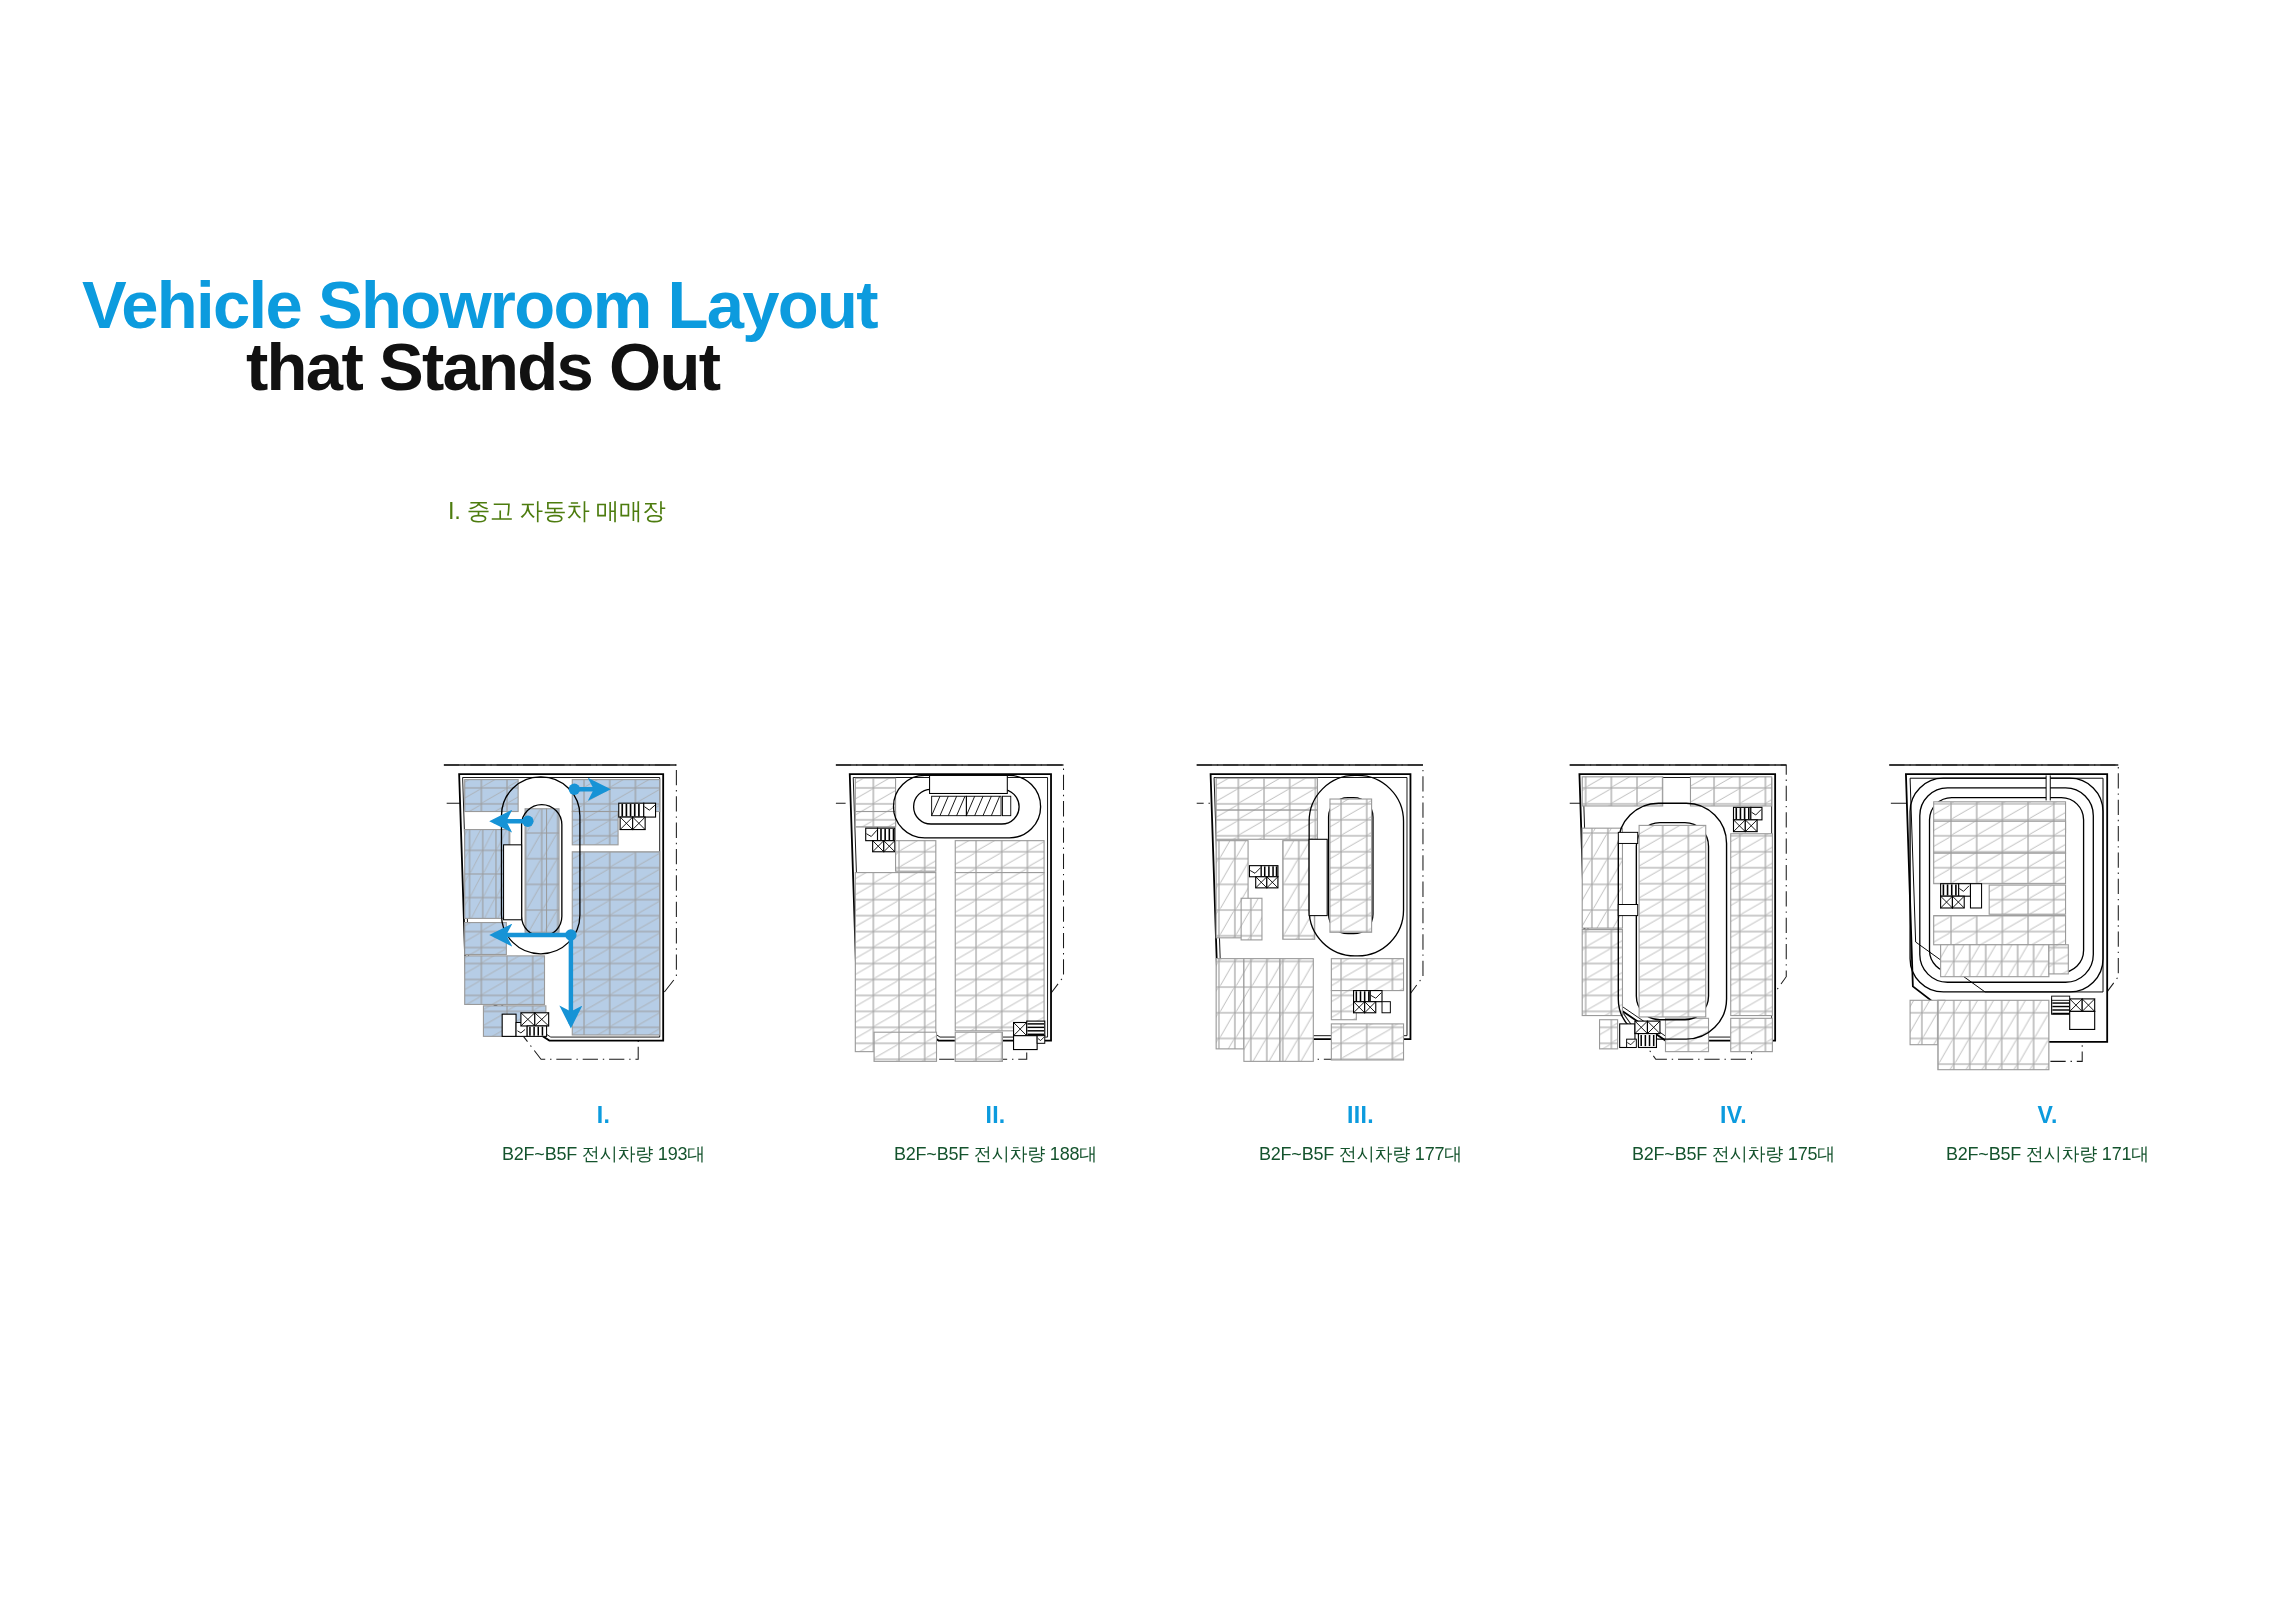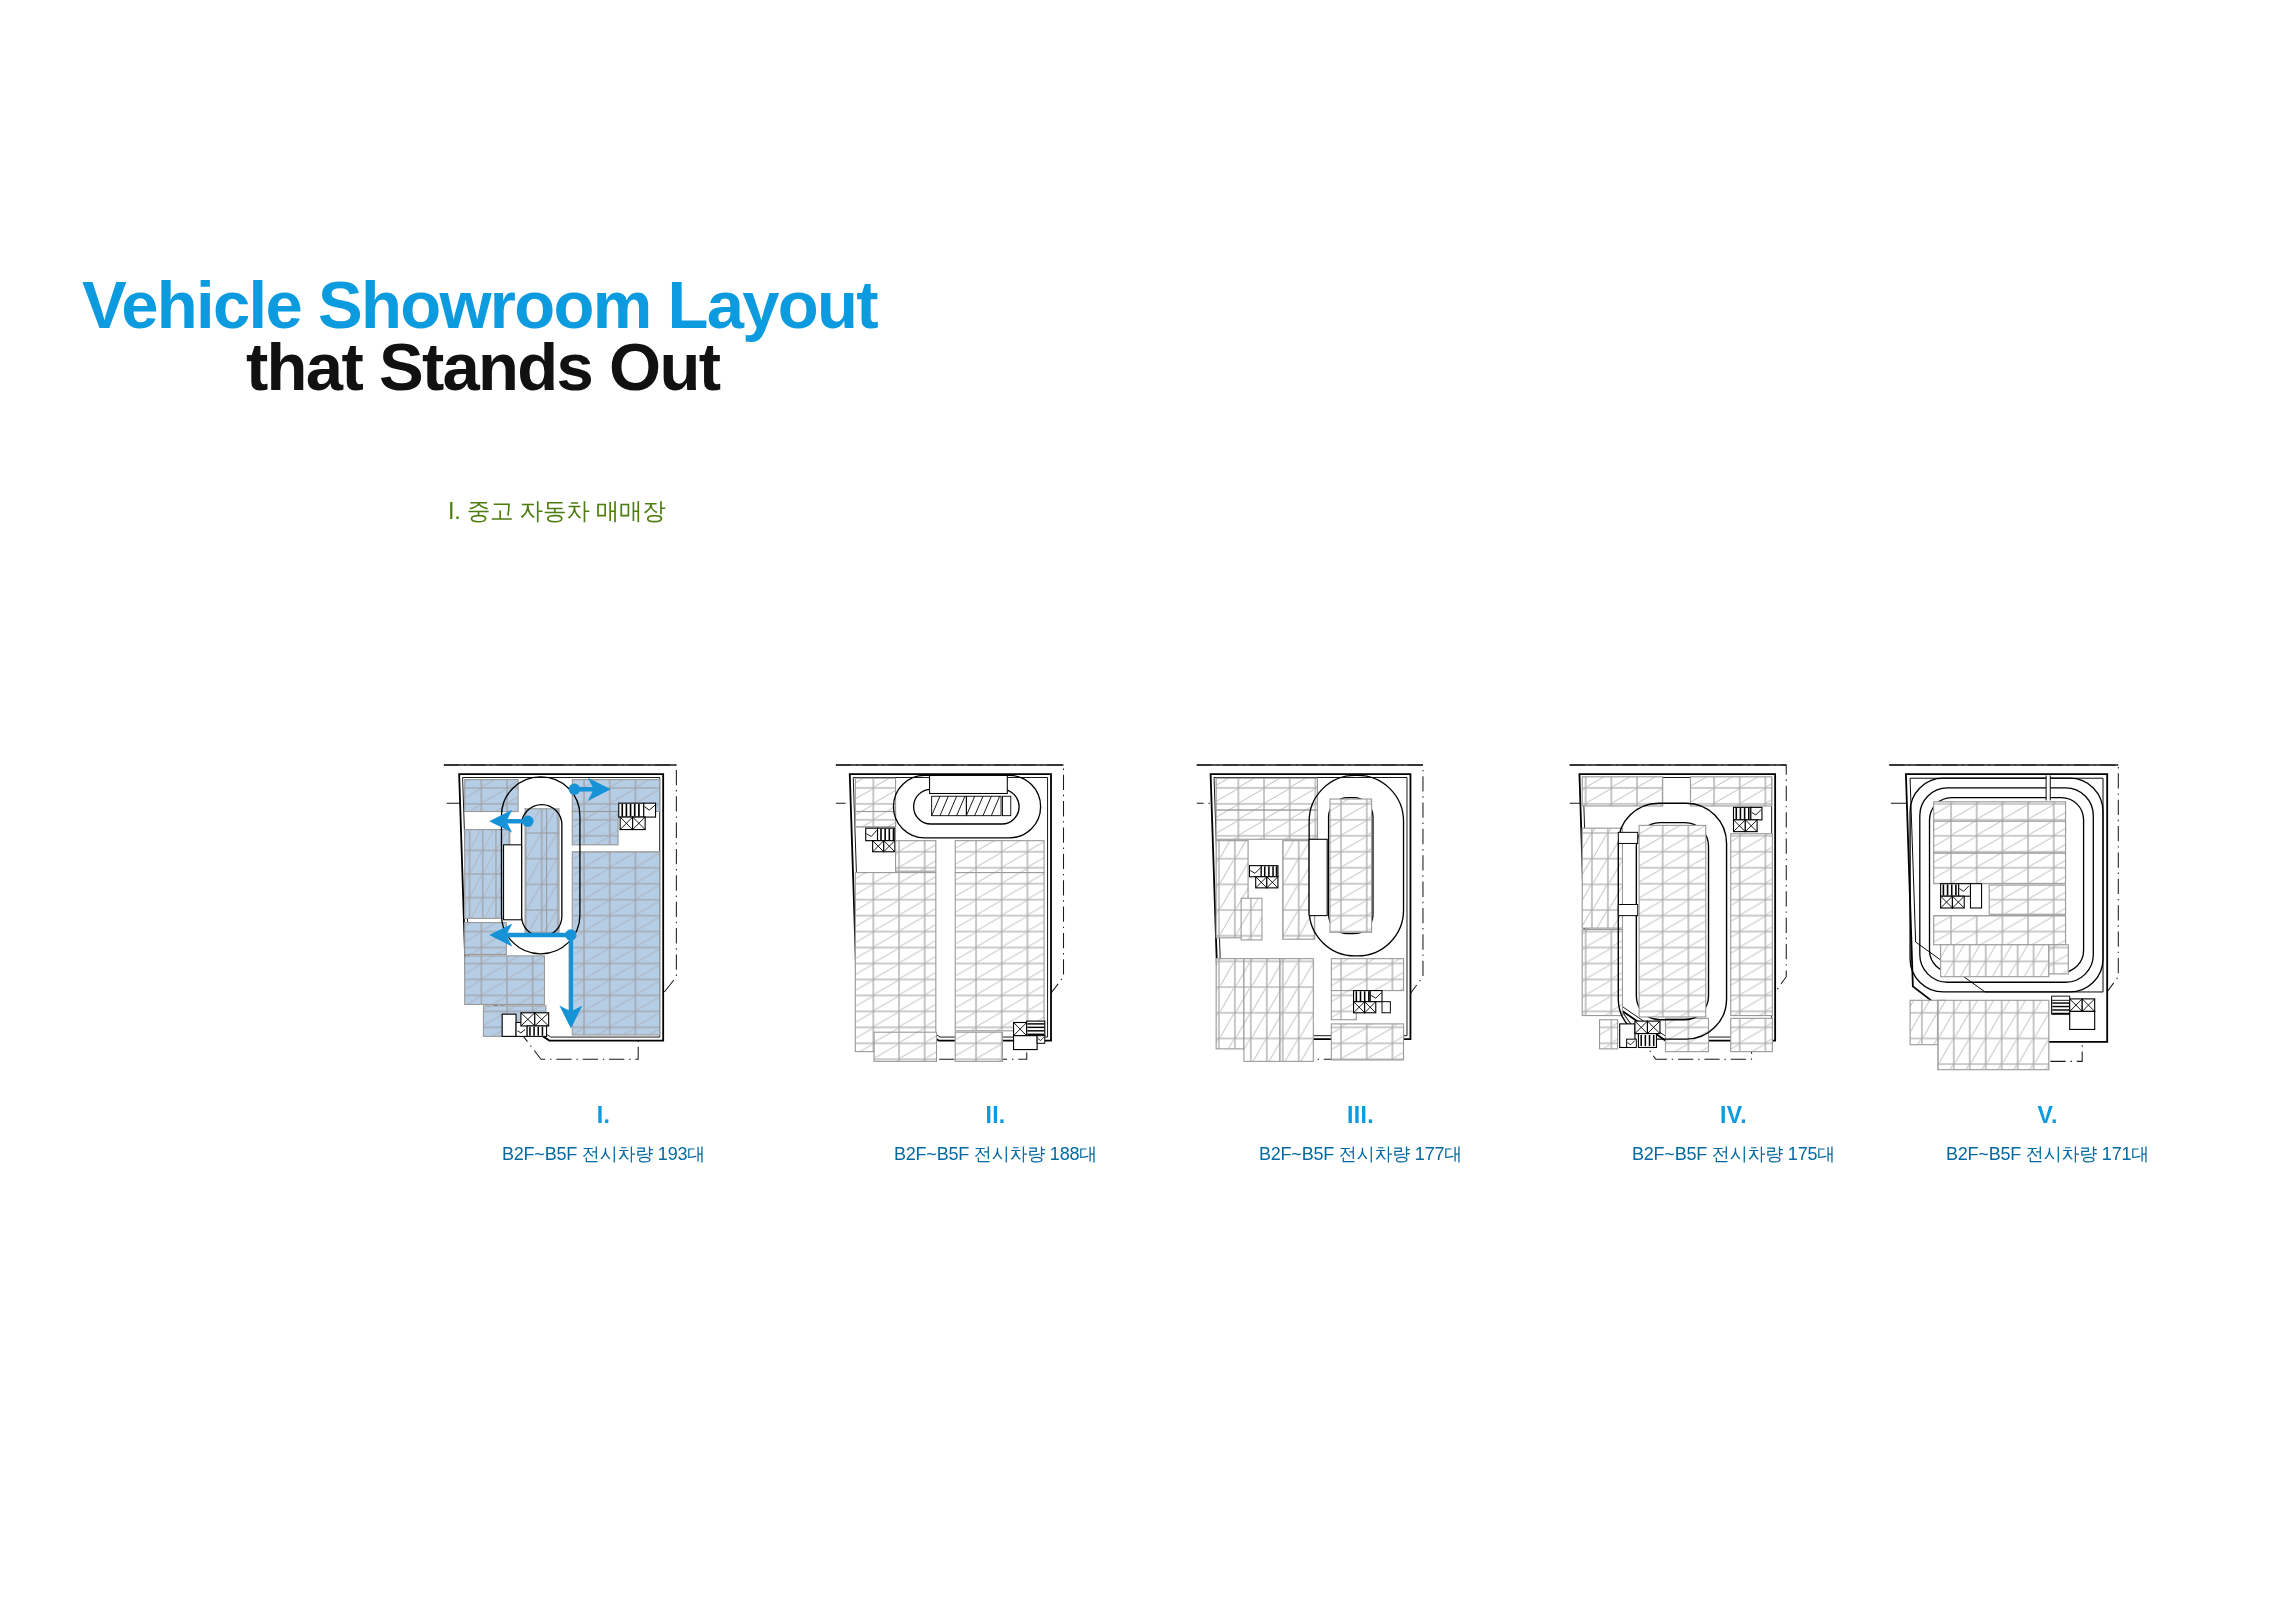--- a/index.html
+++ b/index.html
@@ -39,21 +39,21 @@
   .plan-svg-wrap svg{ display:block; }
 
   .plan-roman{
     position:absolute; left:0; top:346px; width:347px;
     text-align:center; font-size:23px; font-weight:bold;
     color:#0C9BDE; letter-spacing:0.3px;
   }
   .plan-caption{
     position:absolute; left:0; top:386px; width:347px;
     text-align:center; font-size:18px; font-weight:400;
-    color:#0369a1; letter-spacing:-0.2px; white-space:nowrap;
+    color:#14532d; letter-spacing:-0.2px; white-space:nowrap;
   }
 </style>
 </head>
 <body>
 
 <div id="title-block">
   <div class="title-line1">Vehicle Showroom Layout</div>
   <div class="title-line2">that Stands Out</div>
   <div class="section-label">I. 중고 자동차 매매장</div>
 </div>

